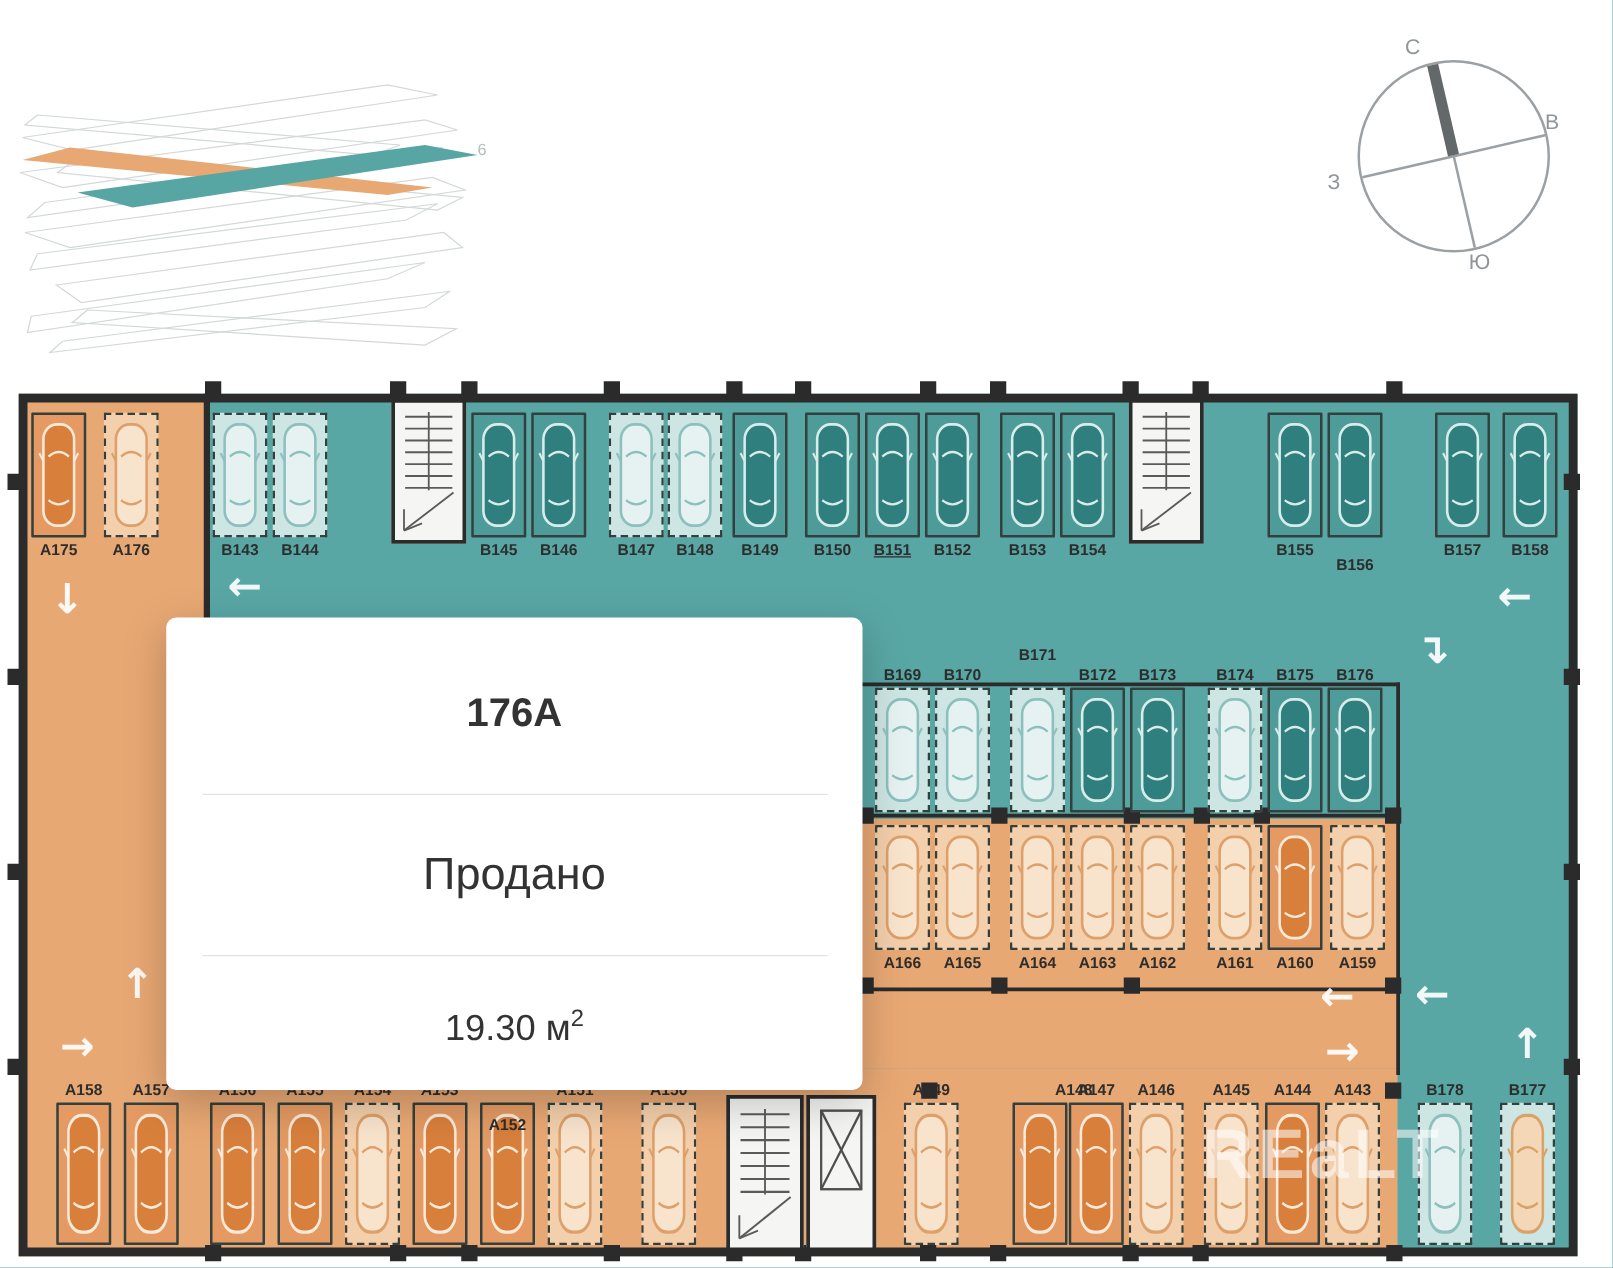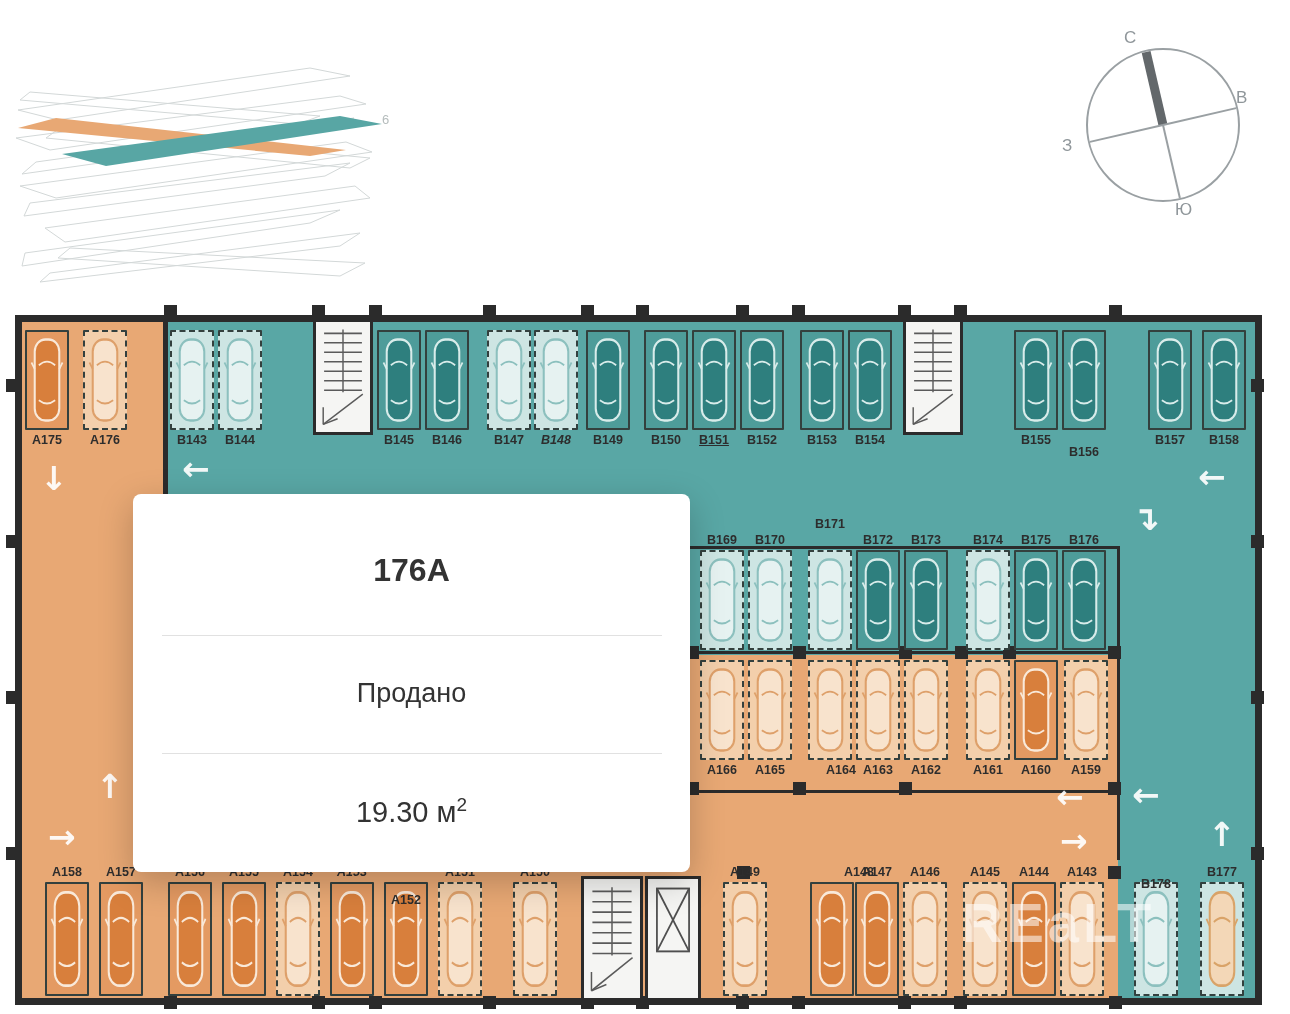--- a/index.html
+++ b/index.html
@@ -26,21 +26,21 @@
   .stairbox{position:absolute;background:#f5f5f3;border:3px solid #2b2b2b;box-sizing:border-box;z-index:4;}
   
   .popup{
     position:absolute;left:133px;top:494px;width:557px;height:378px;z-index:30;
     background:#ffffff;border-radius:8px;box-shadow:0 10px 35px rgba(0,0,0,.22);
     display:flex;flex-direction:column;align-items:center;color:#333333;
   }
   .popup-title{margin-top:58px;font-size:32px;font-weight:bold;}
   .popup-divider{margin-top:46px;width:500px;height:1px;background:#e1e1e1;}
   .popup-divider.second{margin-top:44px;}
-  .popup-status{margin-top:42px;font-size:27px;}
+  .popup-status{margin-top:42px;font-size:36px;}
   .popup-area{margin-top:40px;font-size:29px;}
   .popup-area sup{font-size:19px;}
   
   .watermark{
     position:absolute;left:962px;top:890px;z-index:12;
     font-size:56px;font-weight:bold;letter-spacing:4px;
     color:rgba(255,255,255,.55);
   }
 </style>
 </head>
@@ -208,21 +208,21 @@
     <div class="stall-label" style="left: 494px; top: 118px;">B147</div>
     <div class="stall" style="left: 519px; top: 15px; width: 44px; height: 100px; background: rgb(205, 229, 227); border-style: dashed;">
       <svg viewBox="0 0 44 100" preserveAspectRatio="none" width="100%" height="100%">
     <rect x="7" y="6" width="30" height="88" rx="13" fill="#e6f2f1" stroke="#8cc0be" stroke-width="2.5"></rect>
     <path d="M12 34 Q22 26 32 34" fill="none" stroke="#8cc0be" stroke-width="2"></path>
     <path d="M12 72 Q22 79 32 72" fill="none" stroke="#8cc0be" stroke-width="2"></path>
     <line x1="7" y1="38" x2="3" y2="31" stroke="#8cc0be" stroke-width="2"></line>
     <line x1="37" y1="38" x2="41" y2="31" stroke="#8cc0be" stroke-width="2"></line>
   </svg>
     </div>
-    <div class="stall-label" style="left: 541px; top: 118px; font-style: italic;">B148</div>
+    <div class="stall-label" style="left: 541px; top: 118px;">B148</div>
     <div class="stall" style="left: 571px; top: 15px; width: 44px; height: 100px; background: rgb(78, 156, 154); border-style: solid;">
       <svg viewBox="0 0 44 100" preserveAspectRatio="none" width="100%" height="100%">
     <rect x="7" y="6" width="30" height="88" rx="13" fill="#2e7f7e" stroke="#d8ecea" stroke-width="2.5"></rect>
     <path d="M12 34 Q22 26 32 34" fill="none" stroke="#d8ecea" stroke-width="2"></path>
     <path d="M12 72 Q22 79 32 72" fill="none" stroke="#d8ecea" stroke-width="2"></path>
     <line x1="7" y1="38" x2="3" y2="31" stroke="#d8ecea" stroke-width="2"></line>
     <line x1="37" y1="38" x2="41" y2="31" stroke="#d8ecea" stroke-width="2"></line>
   </svg>
     </div>
     <div class="stall-label" style="left: 593px; top: 118px;">B149</div>
@@ -418,21 +418,21 @@
     <div class="stall-label" style="left: 755px; top: 448px;">A165</div>
     <div class="stall" style="left: 793px; top: 345px; width: 44px; height: 100px; background: rgb(243, 207, 171); border-style: dashed;">
       <svg viewBox="0 0 44 100" preserveAspectRatio="none" width="100%" height="100%">
     <rect x="7" y="6" width="30" height="88" rx="13" fill="#f8e3cd" stroke="#dea06a" stroke-width="2.5"></rect>
     <path d="M12 34 Q22 26 32 34" fill="none" stroke="#dea06a" stroke-width="2"></path>
     <path d="M12 72 Q22 79 32 72" fill="none" stroke="#dea06a" stroke-width="2"></path>
     <line x1="7" y1="38" x2="3" y2="31" stroke="#dea06a" stroke-width="2"></line>
     <line x1="37" y1="38" x2="41" y2="31" stroke="#dea06a" stroke-width="2"></line>
   </svg>
     </div>
-    <div class="stall-label" style="left: 815px; top: 448px; margin-left: 11px;">A164</div>
+    <div class="stall-label" style="left: 815px; top: 448px;">A164</div>
     <div class="stall" style="left: 841px; top: 345px; width: 44px; height: 100px; background: rgb(243, 207, 171); border-style: dashed;">
       <svg viewBox="0 0 44 100" preserveAspectRatio="none" width="100%" height="100%">
     <rect x="7" y="6" width="30" height="88" rx="13" fill="#f8e3cd" stroke="#dea06a" stroke-width="2.5"></rect>
     <path d="M12 34 Q22 26 32 34" fill="none" stroke="#dea06a" stroke-width="2"></path>
     <path d="M12 72 Q22 79 32 72" fill="none" stroke="#dea06a" stroke-width="2"></path>
     <line x1="7" y1="38" x2="3" y2="31" stroke="#dea06a" stroke-width="2"></line>
     <line x1="37" y1="38" x2="41" y2="31" stroke="#dea06a" stroke-width="2"></line>
   </svg>
     </div>
     <div class="stall-label" style="left: 863px; top: 448px;">A163</div>
@@ -638,21 +638,21 @@
     <div class="stall-label" style="left: 1067px; top: 550px;">A143</div>
     <div class="stall" style="left: 1119px; top: 567px; width: 44px; height: 114px; background: rgb(205, 229, 227); border-style: dashed;">
       <svg viewBox="0 0 44 100" preserveAspectRatio="none" width="100%" height="100%">
     <rect x="7" y="6" width="30" height="88" rx="13" fill="#e6f2f1" stroke="#8cc0be" stroke-width="2.5"></rect>
     <path d="M12 34 Q22 26 32 34" fill="none" stroke="#8cc0be" stroke-width="2"></path>
     <path d="M12 72 Q22 79 32 72" fill="none" stroke="#8cc0be" stroke-width="2"></path>
     <line x1="7" y1="38" x2="3" y2="31" stroke="#8cc0be" stroke-width="2"></line>
     <line x1="37" y1="38" x2="41" y2="31" stroke="#8cc0be" stroke-width="2"></line>
   </svg>
     </div>
-    <div class="stall-label" style="left: 1141px; top: 550px; margin-top: 12px;">B178</div>
+    <div class="stall-label" style="left: 1141px; top: 550px;">B178</div>
     <div class="stall" style="left: 1185px; top: 567px; width: 44px; height: 114px; background: rgb(205, 229, 227); border-style: dashed;">
       <svg viewBox="0 0 44 100" preserveAspectRatio="none" width="100%" height="100%">
     <rect x="7" y="6" width="30" height="88" rx="13" fill="#f3d7b7" stroke="#d9a368" stroke-width="2.5"></rect>
     <path d="M12 34 Q22 26 32 34" fill="none" stroke="#d9a368" stroke-width="2"></path>
     <path d="M12 72 Q22 79 32 72" fill="none" stroke="#d9a368" stroke-width="2"></path>
     <line x1="7" y1="38" x2="3" y2="31" stroke="#d9a368" stroke-width="2"></line>
     <line x1="37" y1="38" x2="41" y2="31" stroke="#d9a368" stroke-width="2"></line>
   </svg>
     </div>
     <div class="stall-label" style="left: 1207px; top: 550px;">B177</div>

